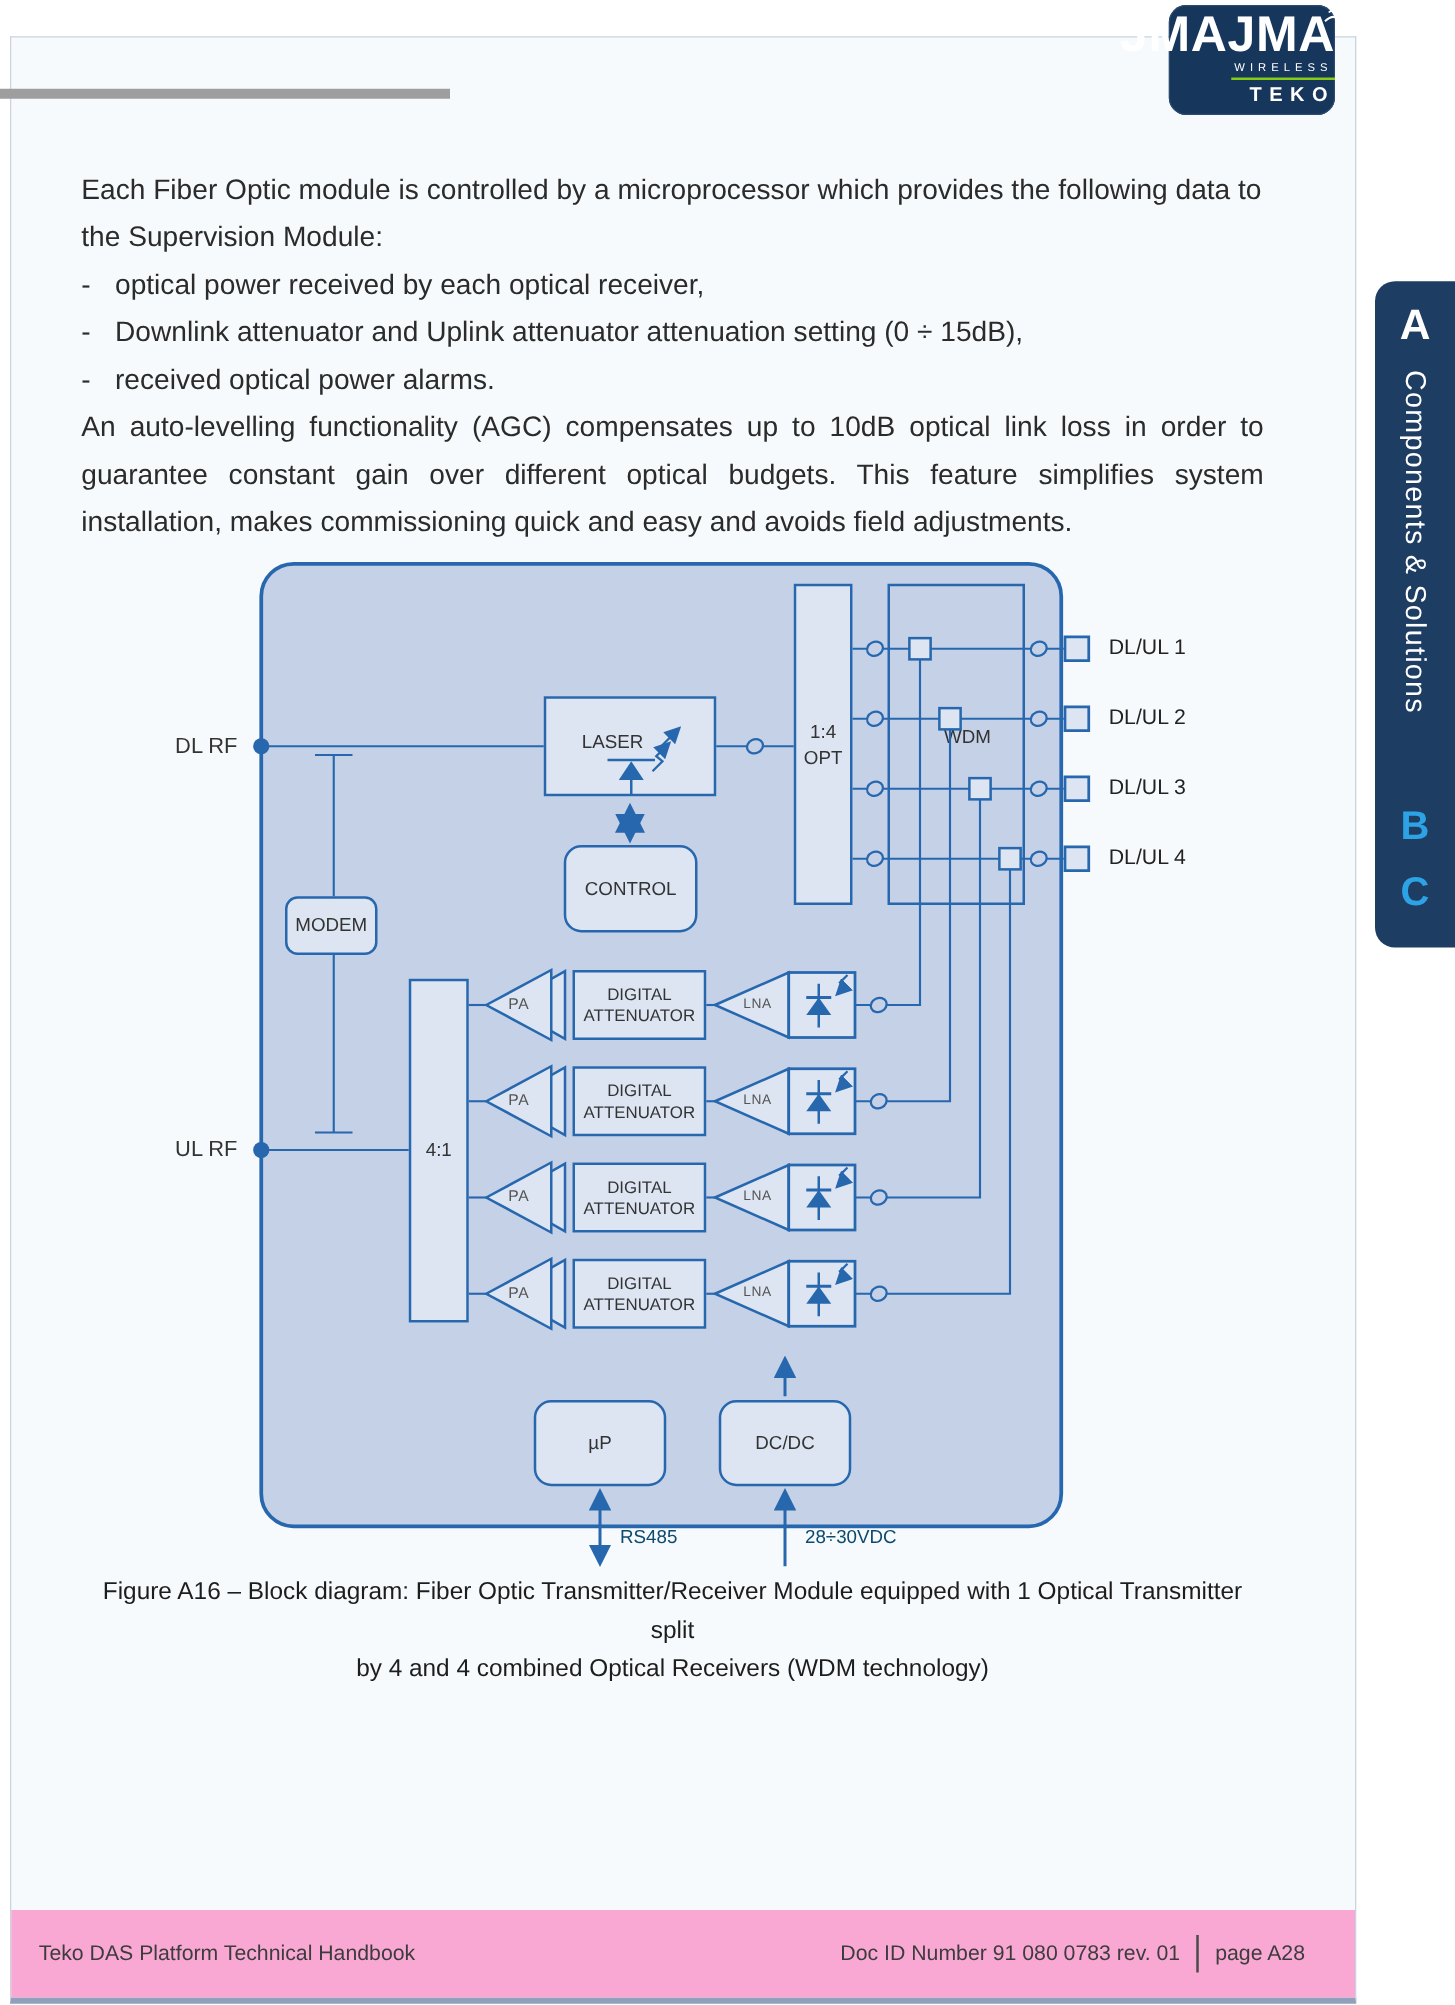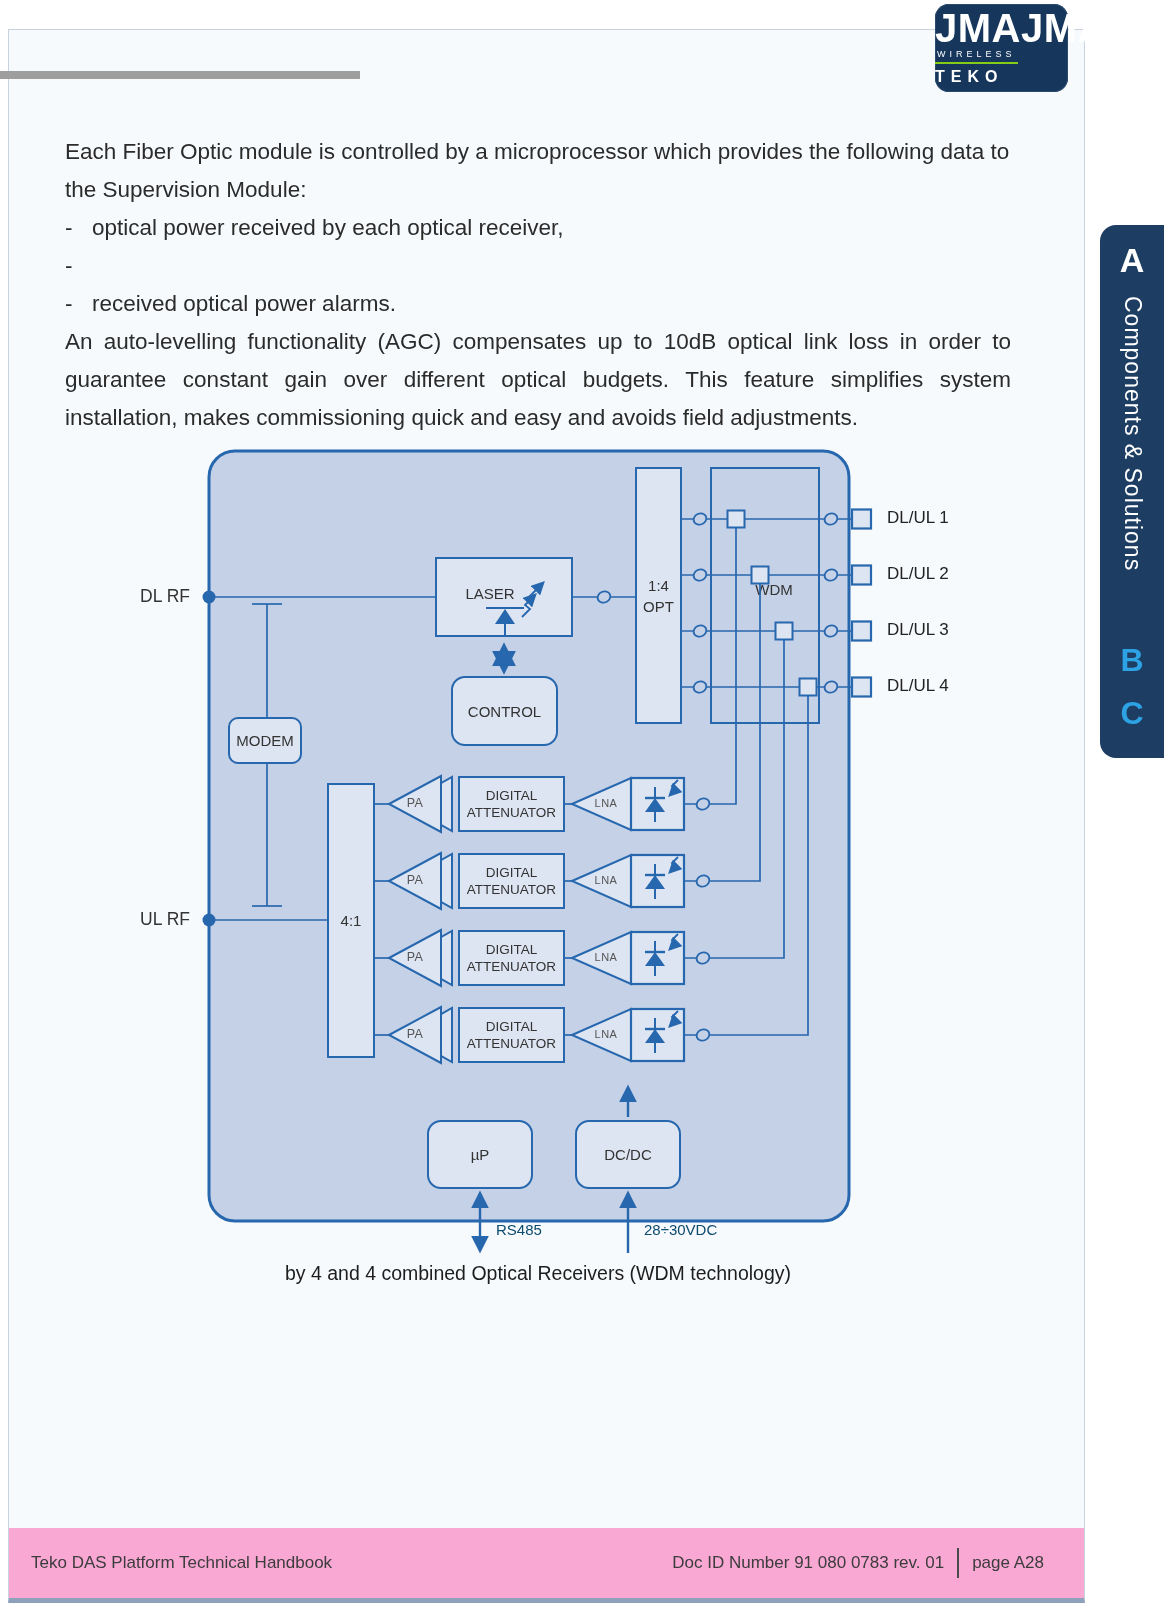--- a/index.html
+++ b/index.html
@@ -12,21 +12,21 @@
         display:flex;align-items:center;}
   .footer-left{padding-left:22px;font-size:17px;color:#3c3c3c;}
   .footer-right{margin-left:auto;display:flex;align-items:center;padding-right:40px;font-size:17px;color:#3c3c3c;}
   .footer-sep{width:2px;height:30px;background:#4a4a4a;margin:0 13px;}
   
   .title-box{position:absolute;left:0;top:0;width:360px;height:71px;background:#1b9fdf;
         display:flex;align-items:center;justify-content:center;}
   .title-box span{color:#ffffff;font-size:26px;letter-spacing:.3px;}
   .title-shadow{position:absolute;left:0;top:71px;width:360px;height:8px;background:#9e9e9e;}
   .logo{position:absolute;left:935px;top:4px;width:133px;height:88px;background:#16365c;
-        border-radius:14px;display:flex;flex-direction:column;align-items:flex-start;justify-content:center;
+        border-radius:14px;display:flex;flex-direction:column;align-items:flex-end;justify-content:center;
         box-shadow:0 0 0 1px #2c4a6e inset;}
   .logo .brand{color:#fff;font-size:40px;font-weight:bold;line-height:34px;letter-spacing:0.5px;position:relative;}
   .logo .waves{position:absolute;right:-12px;top:-8px;}
   .logo .wireless{color:#fff;font-size:9px;letter-spacing:4px;border-bottom:2px solid #84cc16;
         padding:2px 2px 3px 2px;margin-top:2px;}
   .logo .teko{color:#fff;font-size:16px;font-weight:bold;letter-spacing:6px;margin-top:4px;}
   
   .tab{position:absolute;left:1100px;top:225px;width:64px;height:533px;background:#1d3d62;
        border-radius:16px 0 0 16px;display:flex;flex-direction:column;align-items:center;}
   .tab .a{color:#ffffff;font-size:34px;font-weight:bold;margin-top:16px;}
@@ -97,20 +97,21 @@
   </div>
 
   <div class="bodytext">
     <div>Each Fiber Optic module is controlled by a microprocessor which provides the following data to the Supervision Module:</div>
     <div class="bullet">
       <span class="dash">-</span>
       <span>optical power received by each optical receiver,</span>
     </div>
     <div class="bullet">
       <span class="dash">-</span>
+      <span>Downlink attenuator and Uplink attenuator attenuation setting (0 ÷ 15dB),</span>
     </div>
     <div class="bullet">
       <span class="dash">-</span>
       <span>received optical power alarms.</span>
     </div>
     <div class="just">An auto-levelling functionality (AGC) compensates up to 10dB optical link loss in order to guarantee constant gain over different optical budgets. This feature simplifies system installation, makes commissioning quick and easy and avoids field adjustments.</div>
   </div>
 
   <svg id="lyr-base" class="layer" width="1164" height="1604">
     <rect x="209" y="451" width="640" height="770" rx="26" fill="#c5d1e7" stroke="#2767ae" stroke-width="3"></rect>
@@ -310,16 +311,17 @@
     <span class="lbl port" style="left:887px;top:508px;">DL/UL 1</span>
     <span class="lbl port" style="left:887px;top:564px;">DL/UL 2</span>
     <span class="lbl port" style="left:887px;top:620px;">DL/UL 3</span>
     <span class="lbl port" style="left:887px;top:676px;">DL/UL 4</span>
 
     <span class="lbl ann" style="left:496px;top:1221px;">RS485</span>
     <span class="lbl ann" style="left:644px;top:1221px;">28÷30VDC</span>
   </div>
 
   <div class="caption">
+    <div>Figure A16 – Block diagram: Fiber Optic Transmitter/Receiver Module equipped with 1 Optical Transmitter split</div>
     <div>by 4 and 4 combined Optical Receivers (WDM technology)</div>
   </div>
 
 </div>
 
 </body></html>

